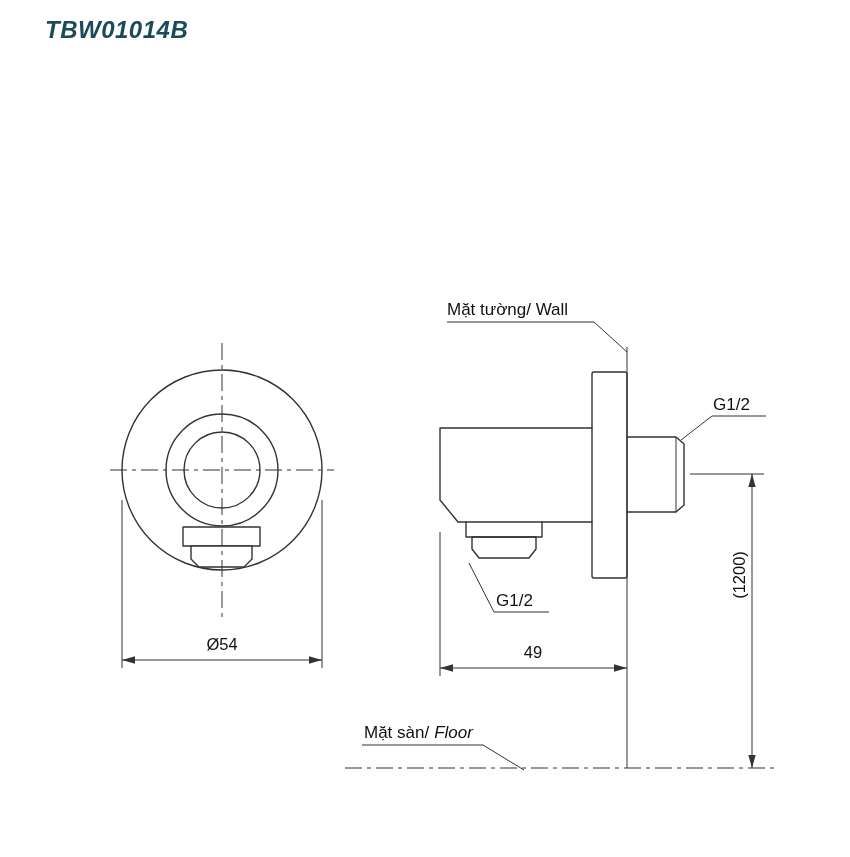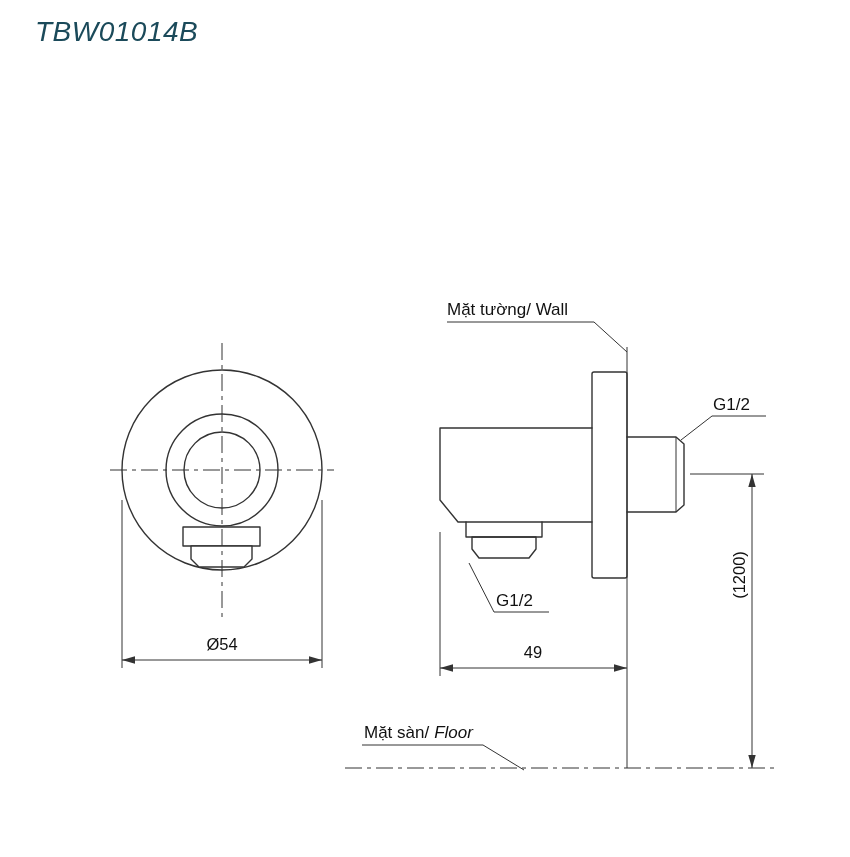--- a/index.html
+++ b/index.html
@@ -1,22 +1,22 @@
 <!DOCTYPE html>
 <html><head>
 <meta charset="utf-8">
 <style>
   * { margin:0; padding:0; box-sizing:border-box; }
   html,body { background:#ffffff; }
   body { width:850px; height:857px; font-family:"Liberation Sans", sans-serif; }
   .page { position:relative; width:850px; height:857px; background:#ffffff; overflow:hidden; }
   .title {
-    position:absolute; left:35px; top:16px;
+    position:absolute; left:45px; top:16px;
     font-family:"Liberation Sans", sans-serif;
-    font-size:28px; font-weight:normal; font-style:italic;
+    font-size:24px; font-weight:bold; font-style:italic;
     letter-spacing:0.5px;
   }
   svg.drawing { position:absolute; left:0; top:0; }
   .obj   { fill:none; stroke:#333; stroke-width:1.4; stroke-linejoin:round; stroke-linecap:round; }
   .fillw { fill:#ffffff; stroke:#333; stroke-width:1.4; stroke-linejoin:round; }
   .thin  { fill:none; stroke:#333; stroke-width:1; }
   .center{ fill:none; stroke:#333; stroke-width:1; stroke-dasharray:17 5 4 5; }
   .arrow { fill:#333; stroke:none; }
   text { font-family:"Liberation Sans", sans-serif; font-size:17px; fill:#111; }
   .dimtext { font-size:16.5px; }

